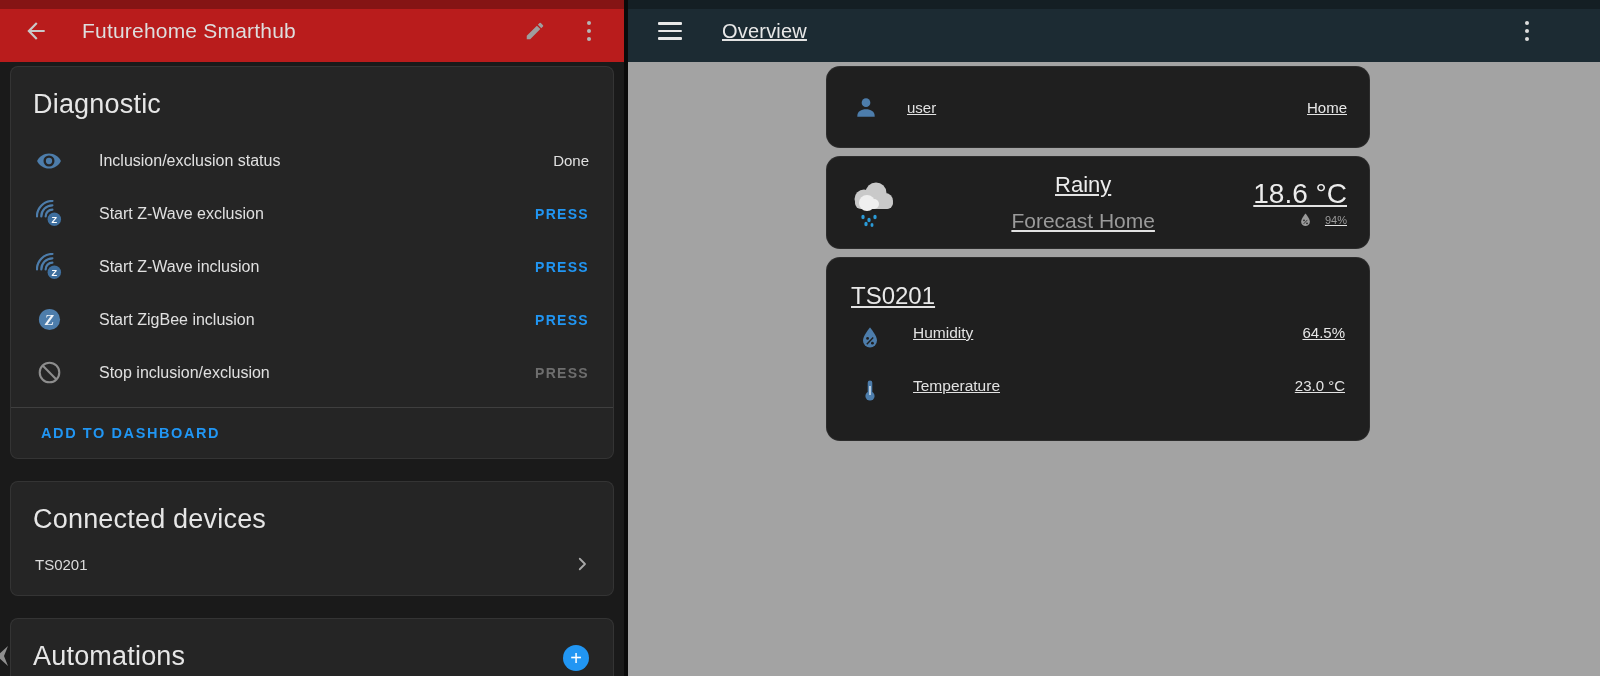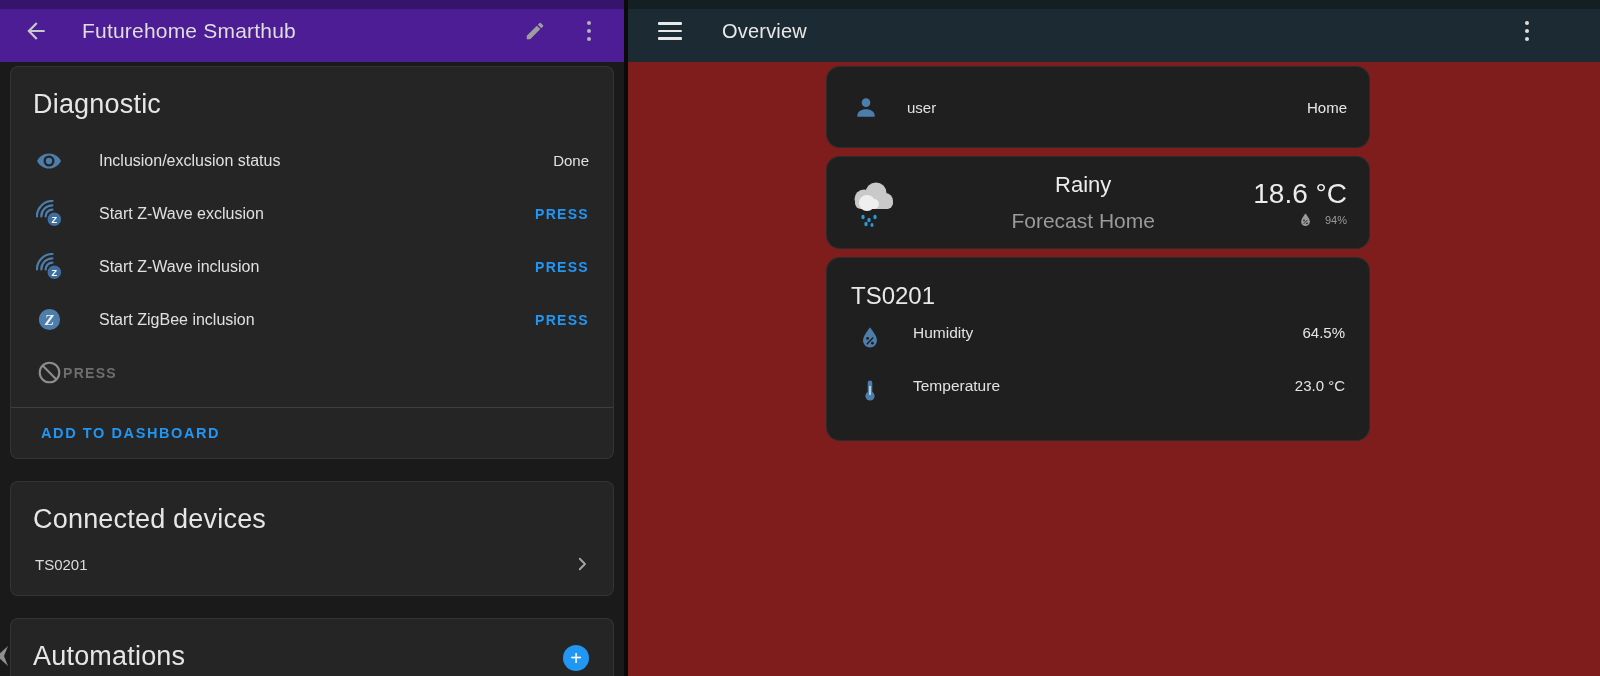--- a/index.html
+++ b/index.html
@@ -3,21 +3,21 @@
 <meta charset="utf-8">
 <style>
   * { margin:0; padding:0; box-sizing:border-box; }
   html,body { width:1600px; height:676px; overflow:hidden; background:#000; }
   body { font-family:"Liberation Sans","DejaVu Sans",sans-serif; color:#e2e2e2; }
   .app { display:flex; width:1600px; height:676px; }
 
   
   .left-panel { position:relative; width:628px; height:676px; background:#1a1a1a;
     border-right:4px solid #0a0a0a; overflow:hidden; }
-  .lheader { position:relative; height:62px; background:#4c1d95; display:flex; align-items:center;
+  .lheader { position:relative; height:62px; background:#b91c1c; display:flex; align-items:center;
     padding:0 20px 0 22px; }
   .statusbar-shade { position:absolute; top:0; left:0; right:0; height:9px; background:rgba(0,0,0,0.28); }
   .lheader .back { width:28px; height:28px; flex:0 0 auto; color:#c9c9c9; cursor:pointer; }
   .ltitle { font-size:21px; color:#dedede; margin-left:32px; flex:1 1 auto; letter-spacing:.2px; }
   .hicon { width:30px; height:30px; display:flex; align-items:center; justify-content:center; color:#9e9e9e; cursor:pointer; }
   .kebab { display:flex; flex-direction:column; gap:4px; align-items:center; justify-content:center; }
   .kebab i { width:4px; height:4px; border-radius:50%; background:#b5b5b5; }
   .lheader .hicon + .hicon { margin-left:24px; }
 
   .lcontent { padding:4px 10px 0 10px; }
@@ -41,21 +41,21 @@
   .device-row .dev-name { flex:1 1 auto; font-size:15px; color:#dcdcdc; }
   .chev { color:#a8a8a8; width:18px; height:18px; }
 
   .automations-card { position:relative; height:70px; }
   .plus-fab { position:absolute; right:24px; top:26px; width:26px; height:26px; border-radius:50%;
     background:#2196f3; color:#fff; font-size:20px; line-height:24px; text-align:center; border:none; cursor:pointer; }
 
   .cursor-artifact { position:absolute; left:-3px; top:646px; width:13px; height:20px; color:#8f8f8f; }
 
   
-  .right-panel { position:relative; flex:1 1 auto; height:676px; background:#7f1d1d; overflow:hidden; }
+  .right-panel { position:relative; flex:1 1 auto; height:676px; background:#a3a3a3; overflow:hidden;text-decoration:underline; }
   .rheader { position:relative; height:62px; background:#1c2b33; display:flex; align-items:center; padding:0 58px 0 30px; }
   .burger { width:24px; height:18px; display:flex; flex-direction:column; justify-content:space-between; cursor:pointer; }
   .burger i { display:block; height:2.6px; background:#e8e8e8; border-radius:1px; }
   .rtitle { font-size:20px; color:#e8e8e8; margin-left:40px; flex:1 1 auto; letter-spacing:.2px; }
   .rheader .kebab i { background:#dedede; }
 
   .rcontent { width:544px; margin-left:198px; padding-top:4px; }
   .card-r { background:#1f1f1f; border:1px solid rgba(255,255,255,0.06); border-radius:14px; margin-bottom:8px; }
 
   .user-card { display:flex; align-items:center; height:82px; padding:0 22px 0 26px; cursor:pointer; }
@@ -167,20 +167,21 @@
           <button class="press">PRESS</button>
         </div>
 
         <div class="drow">
           <span class="ic">
             <svg viewBox="0 0 24 24" width="25" height="25">
               <circle cx="12" cy="12" r="9.4" fill="none" stroke="#8d8d8d" stroke-width="2"></circle>
               <line x1="5.6" y1="5.6" x2="18.4" y2="18.4" stroke="#8d8d8d" stroke-width="2"></line>
             </svg>
           </span>
+          <span class="dlabel">Stop inclusion/exclusion</span>
           <button class="press disabled">PRESS</button>
         </div>
 
         <div class="card-divider"></div>
         <div class="card-footer">
           <button class="link-btn">ADD TO DASHBOARD</button>
         </div>
       </div>
 
       <div class="card-l">

